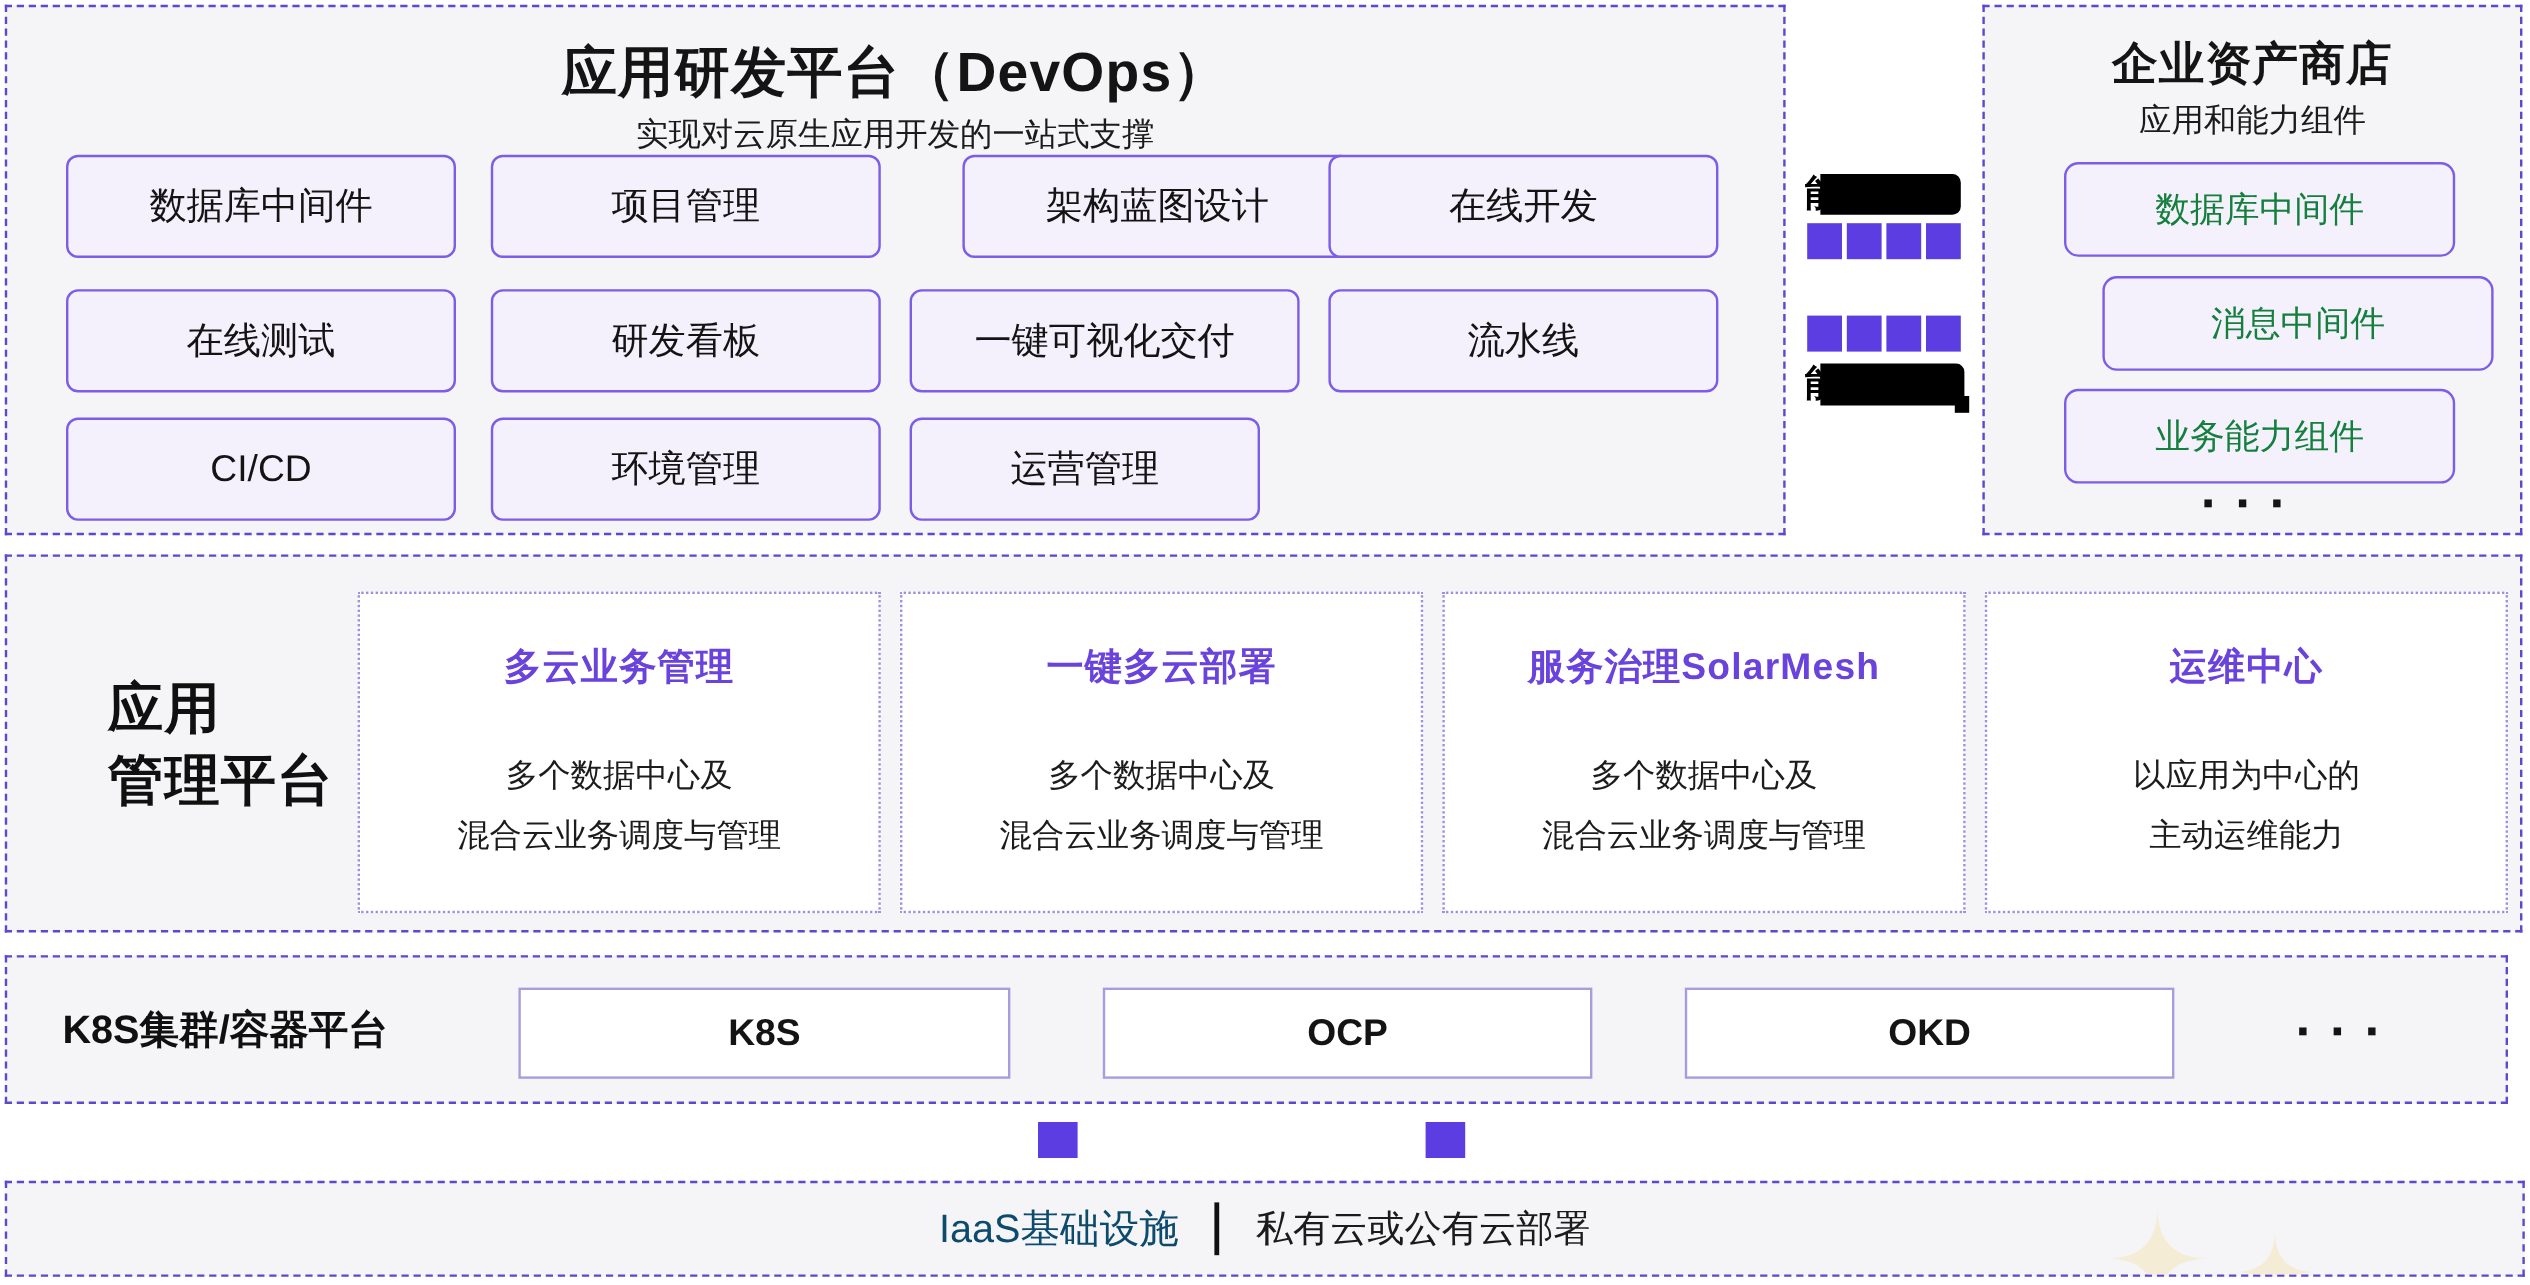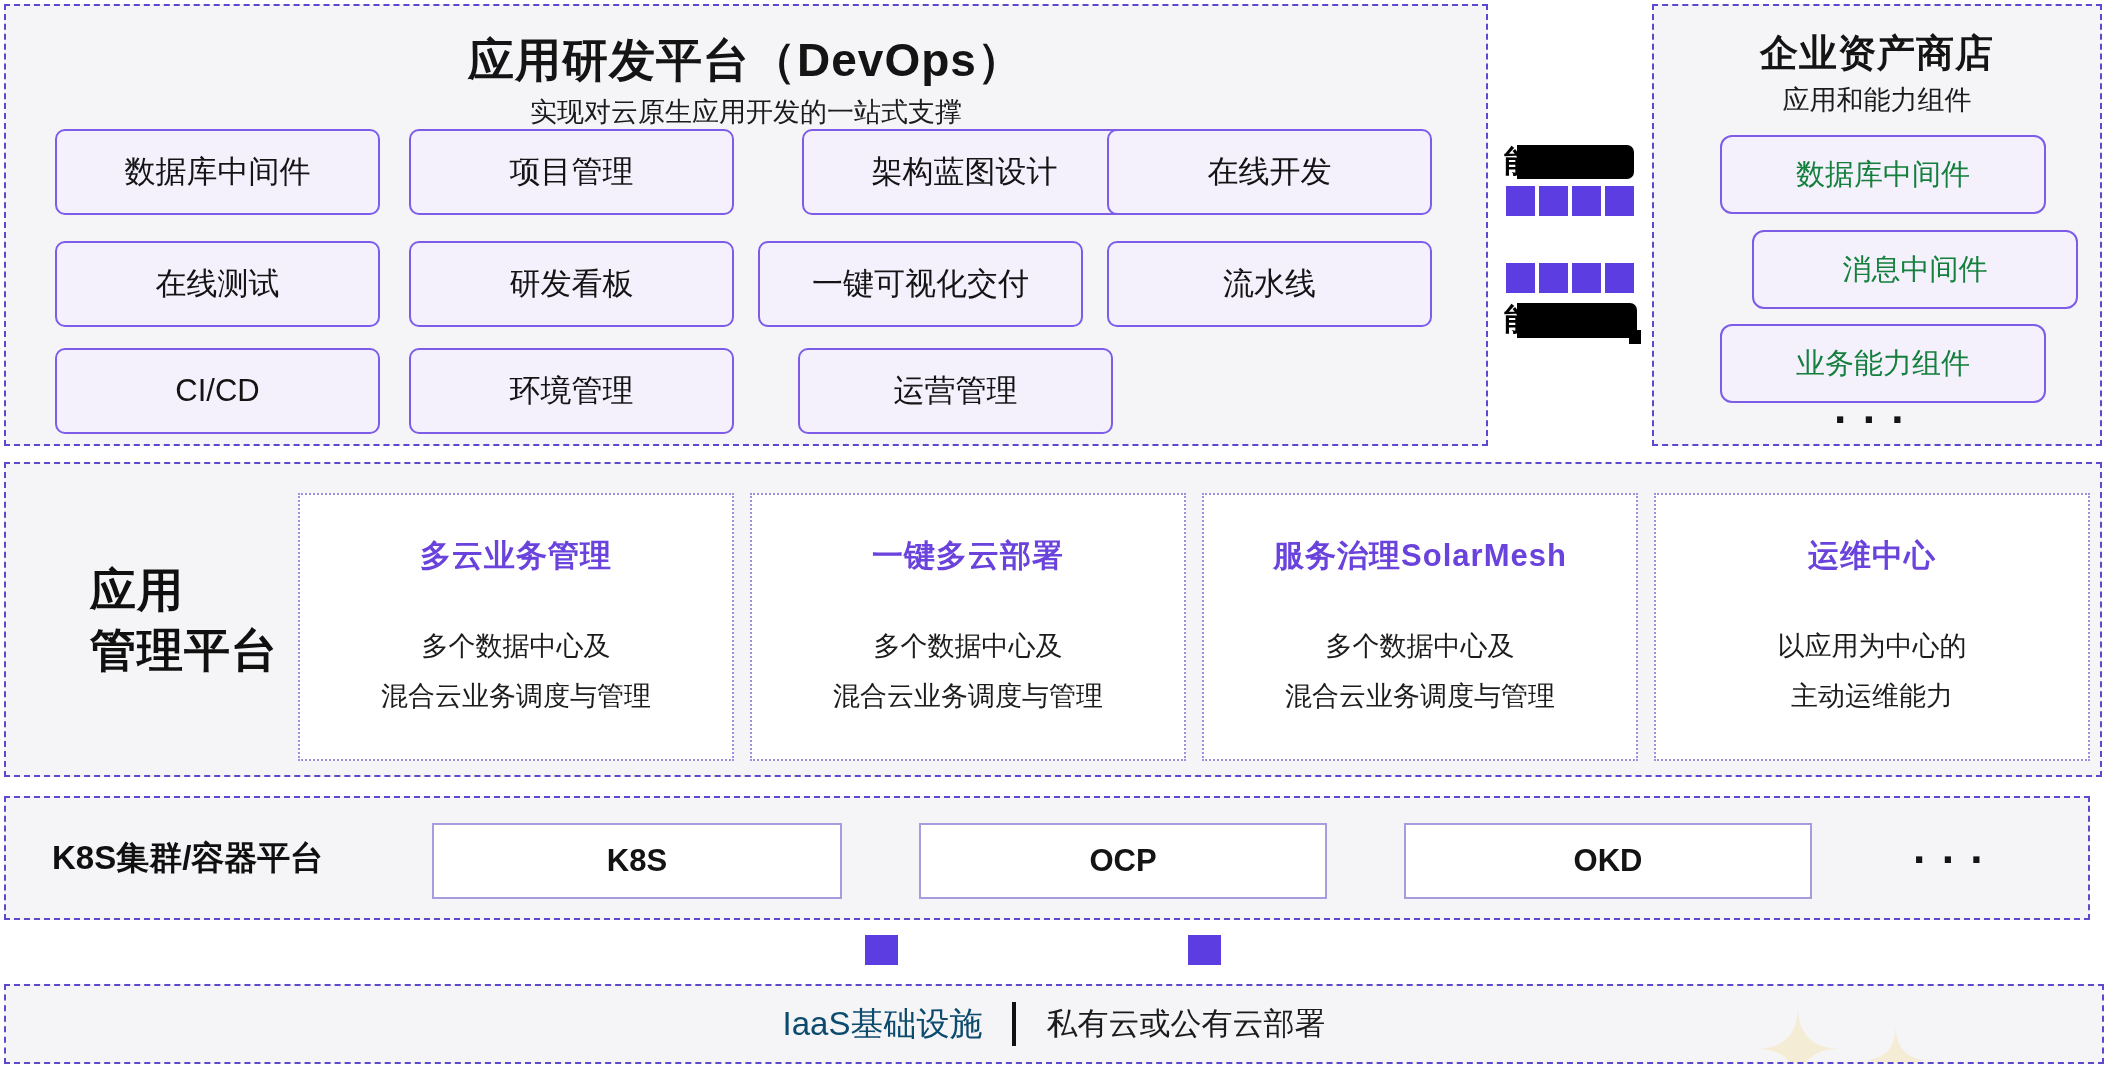--- a/index.html
+++ b/index.html
@@ -70,21 +70,21 @@
     <div class="chip" style="left:752px;top:123px;width:325px;height:86px;margin-left:44px;">架构蓝图设计</div>
     <div class="chip" style="left:1101px;top:123px;width:325px;height:86px;">在线开发</div>
 
     <div class="chip" style="left:49px;top:235px;width:325px;height:86px;">在线测试</div>
     <div class="chip" style="left:403px;top:235px;width:325px;height:86px;">研发看板</div>
     <div class="chip" style="left:752px;top:235px;width:325px;height:86px;">一键可视化交付</div>
     <div class="chip" style="left:1101px;top:235px;width:325px;height:86px;">流水线</div>
 
     <div class="chip" style="left:403px;top:342px;width:325px;height:86px;">环境管理</div>
     <div class="chip" style="left:49px;top:342px;width:325px;height:86px;">CI/CD</div>
-    <div class="chip" style="left:752px;top:342px;width:315px;height:86px;margin-left:40px;">运营管理</div>
+    <div class="chip" style="left:752px;top:342px;width:292px;height:86px;">运营管理</div>
   </section>
 
   <div class="redact" style="left:1504px;top:145px;width:130px;height:34px;">
     <span class="ch">能</span>
     <span class="bar"></span>
   </div>
 
   <div>
     <span class="sq" style="left:1506px;top:186px;"></span>
     <span class="sq" style="left:1539px;top:186px;"></span>

